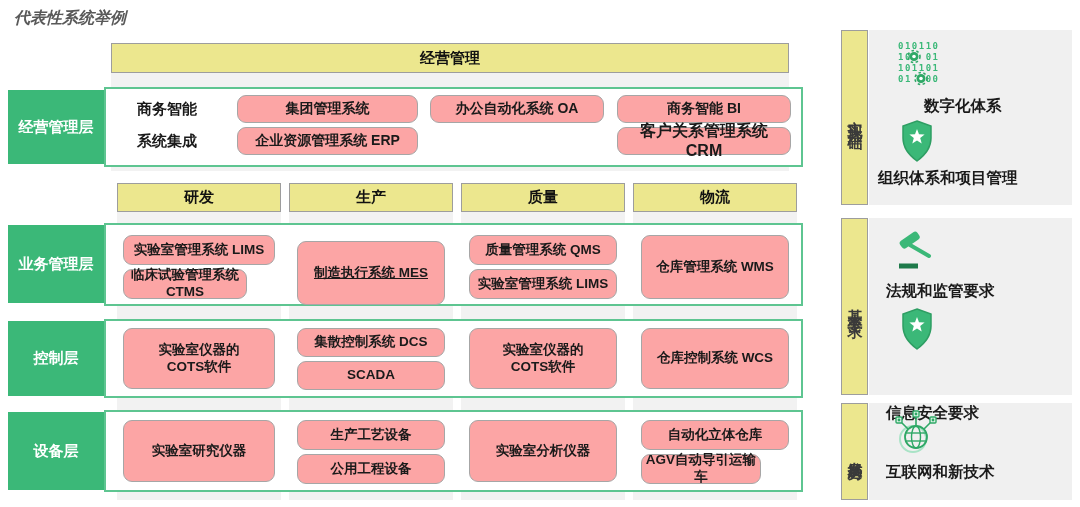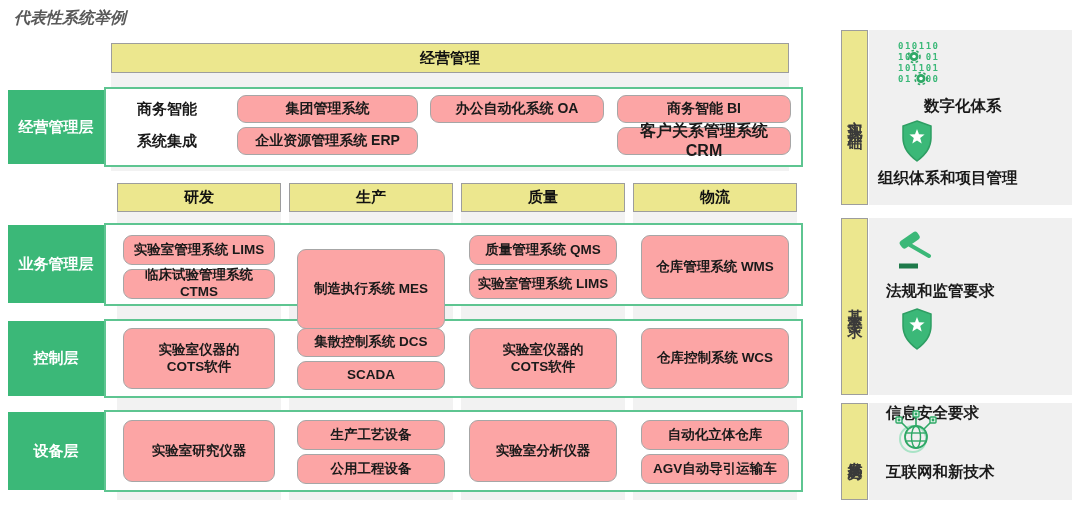--- a/index.html
+++ b/index.html
@@ -52,22 +52,22 @@
   <div class="abs graypanel" style="left:633px;top:183px;width:164px;height:317px;"></div>
 
   <div class="abs ylw" style="left:117px;top:183px;width:164px;height:29px;">研发</div>
   <div class="abs ylw" style="left:289px;top:183px;width:164px;height:29px;">生产</div>
   <div class="abs ylw" style="left:461px;top:183px;width:164px;height:29px;">质量</div>
   <div class="abs ylw" style="left:633px;top:183px;width:164px;height:29px;">物流</div>
 
   <div class="abs rowbox" style="left:104px;top:223px;width:699px;height:83px;"></div>
   <div class="abs glabel" style="left:8px;top:225px;width:96px;height:78px;">业务管理层</div>
   <div class="abs item" style="left:123px;top:235px;width:152px;height:30px;">实验室管理系统 LIMS</div>
-  <div class="abs item" style="left:123px;top:269px;width:152px;height:30px;">临床试验管理系统 CTMS</div>
-  <div class="abs item" style="left:297px;top:249px;width:148px;height:80px;">制造执行系统 MES</div>
+  <div class="abs item" style="left:123px;top:269px;width:124px;height:30px;">临床试验管理系统 CTMS</div>
+  <div class="abs item" style="left:297px;top:241px;width:148px;height:64px;text-decoration:underline;">制造执行系统 MES</div>
   <div class="abs item" style="left:469px;top:235px;width:148px;height:30px;">质量管理系统 QMS</div>
   <div class="abs item" style="left:469px;top:269px;width:148px;height:30px;">实验室管理系统 LIMS</div>
   <div class="abs item" style="left:641px;top:235px;width:148px;height:64px;">仓库管理系统 WMS</div>
 
   <div class="abs rowbox" style="left:104px;top:319px;width:699px;height:79px;"></div>
   <div class="abs glabel" style="left:8px;top:321px;width:96px;height:75px;">控制层</div>
   <div class="abs item" style="left:123px;top:328px;width:152px;height:61px;">实验室仪器的
 COTS软件</div>
   <div class="abs item" style="left:297px;top:361px;width:148px;height:29px;">SCADA</div>
   <div class="abs item" style="left:297px;top:328px;width:148px;height:29px;">集散控制系统 DCS</div>
@@ -75,21 +75,21 @@
 COTS软件</div>
   <div class="abs item" style="left:641px;top:328px;width:148px;height:61px;">仓库控制系统 WCS</div>
 
   <div class="abs rowbox" style="left:104px;top:410px;width:699px;height:82px;"></div>
   <div class="abs glabel" style="left:8px;top:412px;width:96px;height:78px;">设备层</div>
   <div class="abs item" style="left:123px;top:420px;width:152px;height:62px;">实验室研究仪器</div>
   <div class="abs item" style="left:297px;top:420px;width:148px;height:30px;">生产工艺设备</div>
   <div class="abs item" style="left:297px;top:454px;width:148px;height:30px;">公用工程设备</div>
   <div class="abs item" style="left:469px;top:420px;width:148px;height:62px;">实验室分析仪器</div>
   <div class="abs item" style="left:641px;top:420px;width:148px;height:30px;">自动化立体仓库</div>
-  <div class="abs item" style="left:641px;top:454px;width:148px;height:30px;">AGV自动导引运输车</div>
+  <div class="abs item" style="left:641px;top:454px;width:120px;height:30px;">AGV自动导引运输车</div>
 
   <div class="abs graypanel" style="left:869px;top:30px;width:203px;height:175px;background:#F0F0F0;"></div>
   <div class="abs vtab" style="left:841px;top:30px;width:27px;height:175px;">实现基础</div>
 
   <svg class="abs icon" style="left:896px;top:40px;" width="44" height="46" viewBox="0 0 44 46">
     <g font-family="'DejaVu Sans Mono',monospace" font-size="9" font-weight="bold" fill="#3BB878" letter-spacing="1.5">
       <text x="2" y="9">010110</text>
       <text x="2" y="20">10&nbsp;&nbsp;01</text>
       <text x="2" y="31">101101</text>
       <text x="2" y="42">01&nbsp;&nbsp;00</text>

